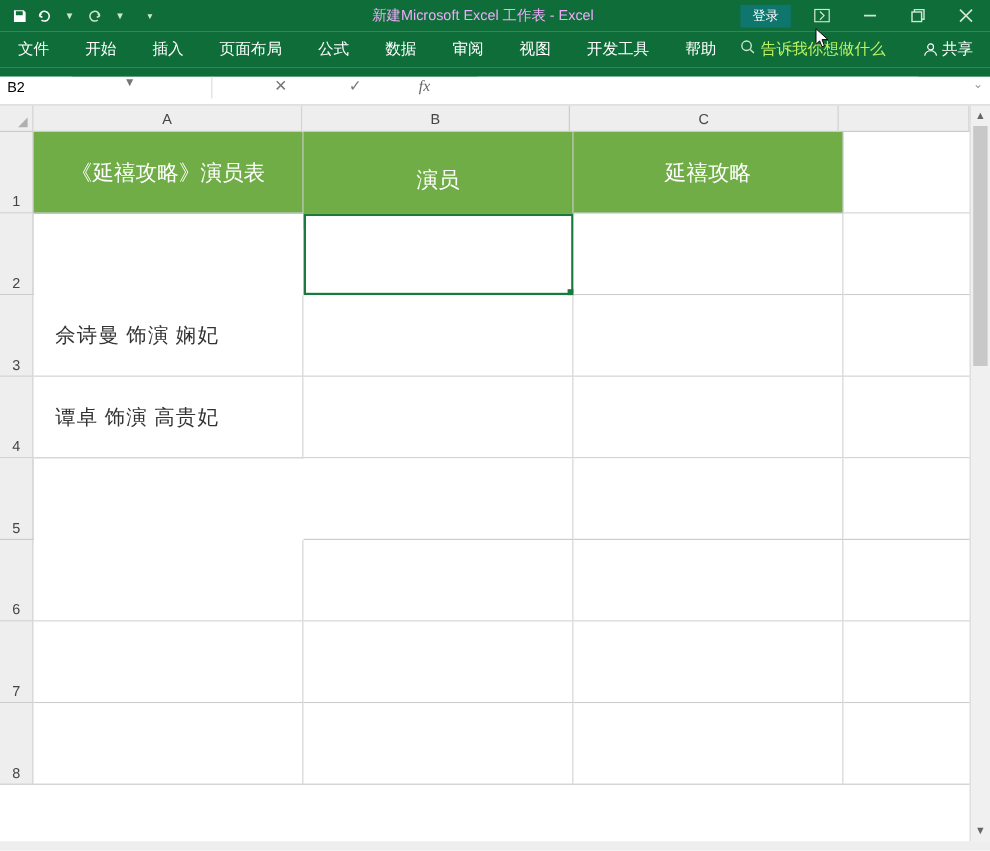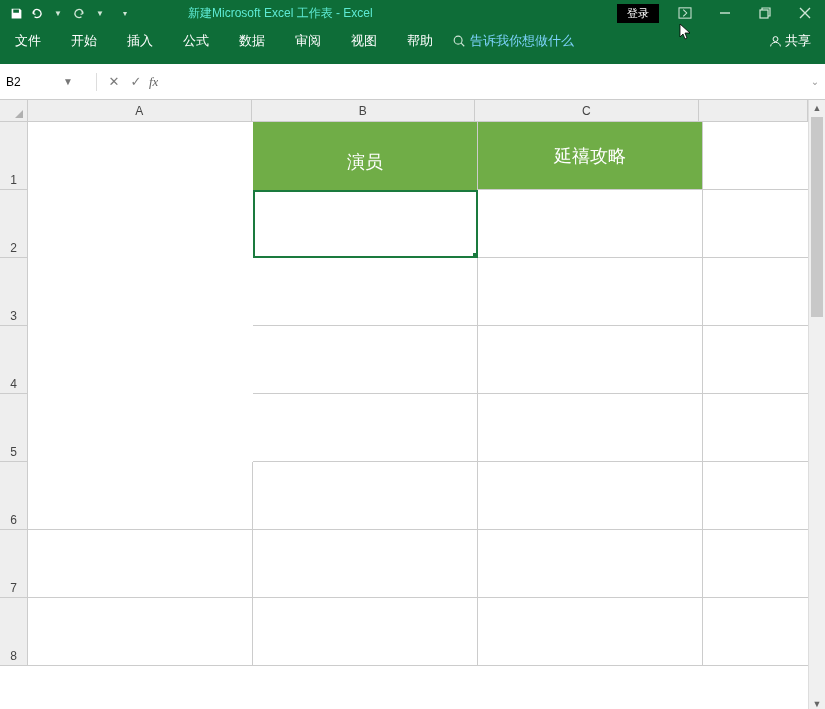--- a/index.html
+++ b/index.html
@@ -1,31 +1,31 @@
 <!DOCTYPE html>
 <html><head>
 <meta charset="utf-8">
 <style>
   * { margin: 0; padding: 0; box-sizing: border-box; }
   body { font-family: "Microsoft YaHei", "SimSun", Arial, sans-serif; font-size: 12px; background: #fff; width: 825px; height: 709px; overflow: hidden; }
   .titlebar { background: #0e6d38; height: 26px; display: flex; align-items: center; color: #cfe6d6; }
   .qat { display: flex; align-items: center; gap: 5px; padding-left: 8px; width: 188px; }
   .qat .ico { width: 16px; height: 16px; display: inline-flex; align-items: center; justify-content: center; color: #fff; font-size: 13px; }
-  .title-center { flex: 1; font-size: 12px; color: #5eead4; overflow: hidden; white-space: nowrap; }
+  .title-center { flex: 1; text-align: center; font-size: 12px; color: #f0abfc; overflow: hidden; white-space: nowrap; }
   .title-right { display: flex; align-items: center; gap: 0; }
-  .login-btn { background: #000000; color: #fff; padding: 2px 10px; font-size: 11px; margin-right: 6px; }
+  .login-btn { background: #0f766e; color: #fff; padding: 2px 10px; font-size: 11px; margin-right: 6px; }
   .winbtn { width: 40px; height: 26px; display: inline-flex; align-items: center; justify-content: center; color: #cfe6d6; }
   .ribbon { background: #0e6d38; height: 30px; display: flex; align-items: center; color: #fff; font-size: 13px; }
   .tab { padding: 0 15px; height: 30px; display: inline-flex; align-items: center; cursor: default; }
-  .tellme { display: flex; align-items: center; color: #7dd3fc; gap: 4px; margin-left: 4px; }
+  .tellme { display: flex; align-items: flex-start; color: #bef264; gap: 4px; margin-left: 4px; }
   .share { margin-left: auto; padding-right: 14px; display: flex; align-items: center; gap: 3px; }
   .below-ribbon { background: #0e6d38; height: 8px; }
   .cursor { position: absolute; }
 
-  .namebox-row { display: flex; align-items: center; border-bottom: 1px solid #ccc; height: 36px; background: #fff; }
+  .namebox-row { display: flex; align-items: flex-start; border-bottom: 1px solid #ccc; height: 24px; background: #fff; gap: 40px; }
   .namebox { width: 60px; padding: 2px 6px; font-size: 12px; border: none; outline: none; }
   .nb-drop { width: 16px; color: #777; font-size: 10px; display: inline-flex; align-items: center; justify-content: center; }
   .nb-sep { width: 1px; height: 18px; background: #ddd; margin: 0 6px 0 20px; }
   .fx-btn { width: 22px; color: #7a7a7a; display: inline-flex; align-items: center; justify-content: center; font-size: 13px; }
   .fx-lbl { font-style: italic; font-family: "Cambria Math","Times New Roman",serif; color: #666; font-size: 13px; margin-left: 2px; }
   .fbar-input { flex: 1; border: none; outline: none; padding: 2px 6px; font-size: 12px; }
   .fbar-expand { width: 20px; color: #999; font-size: 10px; text-align: center; }
 
   .grid-wrap { position: relative; height: calc(709px - 26px - 30px - 8px - 24px - 8px); overflow: hidden; display: flex; }
   .grid-inner { flex: 1; position: relative; }
@@ -101,24 +101,26 @@
           <path d="M1 1l10 10M11 1L1 11" stroke="#cfe6d6" stroke-width="1.4"></path>
         </svg>
     </span>
   </div>
 </div>
 
 <div class="ribbon">
   <span class="tab">文件</span>
   <span class="tab">开始</span>
   <span class="tab">插入</span>
+  <span class="tab">页面布局</span>
   <span class="tab">公式</span>
   <span class="tab">数据</span>
   <span class="tab">审阅</span>
   <span class="tab">视图</span>
+  <span class="tab">开发工具</span>
   <span class="tab">帮助</span>
   <span class="tellme">
     <span>
       <svg width="14" height="14" viewBox="0 0 16 16">
           <circle cx="7" cy="7" r="4.5" fill="none" stroke="#cfe6d6" stroke-width="1.3"></circle>
           <line x1="10.5" y1="10.5" x2="14" y2="14" stroke="#cfe6d6" stroke-width="1.3"></line>
         </svg>
     </span>
     <span>告诉我你想做什么</span>
   </span>
@@ -162,34 +164,37 @@
       <div class="rowhead" style="height:68px">2</div>
       <div class="rowhead" style="height:68px">3</div>
       <div class="rowhead" style="height:68px">4</div>
       <div class="rowhead" style="height:68px">5</div>
       <div class="rowhead" style="height:68px">6</div>
       <div class="rowhead" style="height:68px">7</div>
       <div class="rowhead" style="height:68px">8</div>
     </div>
     <div class="cells">
 
+      <div class="cell hdrcell" style="left:0;top:0;width:225px;height:68px">《延禧攻略》演员表</div>
       <div class="cell hdrcell" style="left:225px;top:0;width:225px;height:81px">演员</div>
       <div class="cell hdrcell" style="left:450px;top:0;width:225px;height:68px">延禧攻略</div>
       <div class="cell" style="left:675px;top:0;width:110px;height:68px"></div>
 
       <div class="cell sel" style="left:225px;top:68px;width:225px;height:68px">
           <div class="fillhandle"></div>
         </div>
       <div class="cell" style="left:450px;top:68px;width:225px;height:68px"></div>
       <div class="cell" style="left:675px;top:68px;width:110px;height:68px"></div>
 
+      <div class="cell datacell" style="left:0;top:136px;width:225px;height:68px">佘诗曼  饰演  娴妃</div>
       <div class="cell" style="left:225px;top:136px;width:225px;height:68px"></div>
       <div class="cell" style="left:450px;top:136px;width:225px;height:68px"></div>
       <div class="cell" style="left:675px;top:136px;width:110px;height:68px"></div>
 
+      <div class="cell datacell" style="left:0;top:204px;width:225px;height:68px">谭卓  饰演  高贵妃</div>
       <div class="cell" style="left:225px;top:204px;width:225px;height:68px"></div>
       <div class="cell" style="left:450px;top:204px;width:225px;height:68px"></div>
       <div class="cell" style="left:675px;top:204px;width:110px;height:68px"></div>
 
       <div class="cell" style="left:225px;top:272px;width:225px;height:68px"></div>
       <div class="cell" style="left:450px;top:272px;width:225px;height:68px"></div>
       <div class="cell" style="left:675px;top:272px;width:110px;height:68px"></div>
 
       <div class="cell" style="left:0;top:340px;width:225px;height:68px"></div>
       <div class="cell" style="left:225px;top:340px;width:225px;height:68px"></div>

